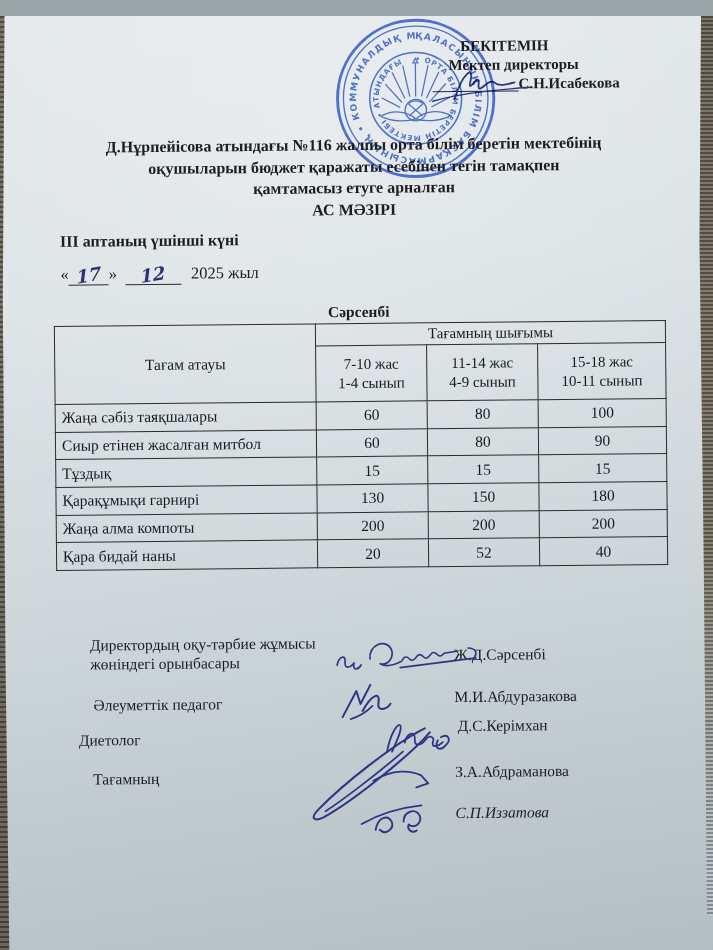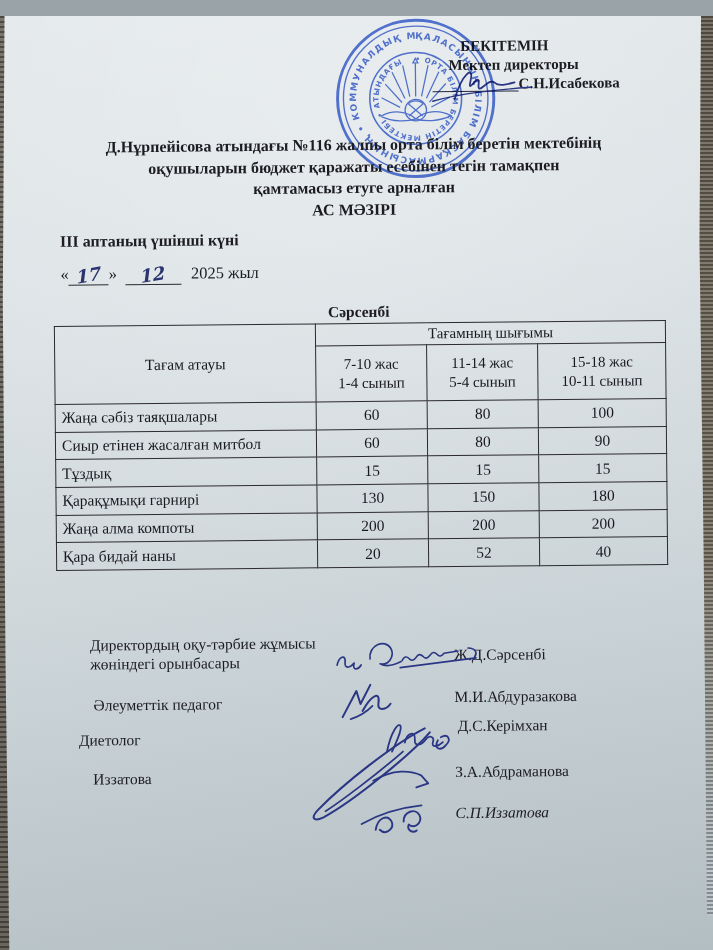--- a/index.html
+++ b/index.html
@@ -144,21 +144,21 @@
         <th class="dish-h" rowspan="2">Тағам атауы</th>
         <th class="group" colspan="3">Тағамның шығымы</th>
       </tr>
       <tr>
         <th class="agecol">
           <div>7-10 жас</div>
           <div>1-4 сынып</div>
         </th>
         <th class="agecol">
           <div>11-14 жас</div>
-          <div>5-4 сынып</div>
+          <div>4-9 сынып</div>
         </th>
         <th class="agecol">
           <div>15-18 жас</div>
           <div>10-11 сынып</div>
         </th>
       </tr>
       <tr>
         <td class="dcell">Жаңа сәбіз таяқшалары</td>
         <td class="vcell">60</td>
         <td class="vcell">80</td>
@@ -199,21 +199,21 @@
 
     <div class="abs sig-label" style="left:88px;top:617px;width:256px;">Директордың оқу-тәрбие жұмысы жөніндегі орынбасары</div>
     <div class="abs sig-name" style="left:452px;top:631px;">Ж.Д.Сәрсенбі</div>
 
     <div class="abs sig-label" style="left:91px;top:677px;">Әлеуметтік педагог</div>
     <div class="abs sig-name" style="left:452px;top:673px;">М.И.Абдуразакова</div>
 
     <div class="abs sig-label" style="left:76px;top:712px;">Диетолог</div>
     <div class="abs sig-name" style="left:455px;top:702px;">Д.С.Керімхан</div>
 
-    <div class="abs sig-label" style="left:90px;top:751px;">Иззатова</div>
+    <div class="abs sig-label" style="left:90px;top:751px;">Тағамның</div>
     <div class="abs sig-name" style="left:452px;top:748px;">З.А.Абдраманова</div>
 
     <div class="abs sig-name" style="left:452px;top:789px;font-style:italic;">С.П.Иззатова</div>
 
     <svg class="abs" style="left:280px;top:605px;" width="210" height="215" viewBox="0 0 210 215">
 
       <g>
         <path class="ink" stroke-width="1.7" d="M55,44 c2,-9 9,-11 8,-3 c-1,7 5,6 9,1 c-2,8 4,7 7,2"></path>
         <path class="ink" stroke-width="1.7" d="M88,38 c-2,-13 15,-21 21,-10 c4,8 -3,17 -11,15 c7,4 15,1 21,-2"></path>
         <path class="ink" stroke-width="1.6" d="M120,40 q3,-6 7,-2 q3,4 7,-1 q3,-5 7,-1 q3,4 7,-1 q3,-5 7,-1 q3,4 7,-1 l14,-2"></path>

